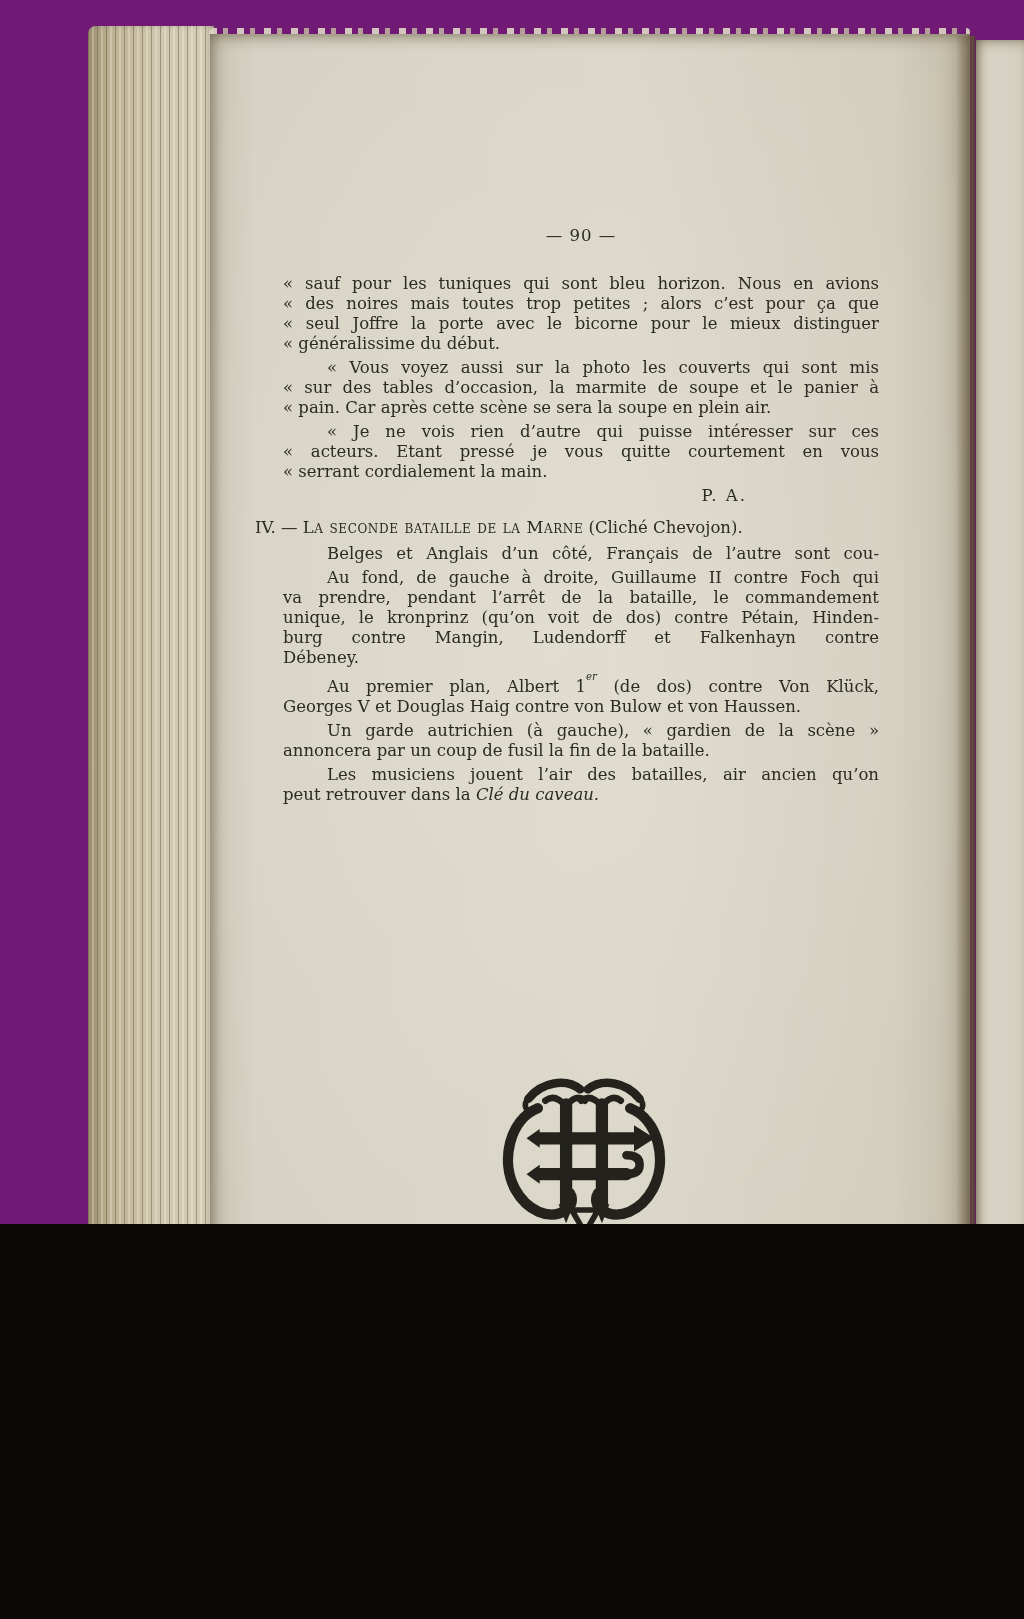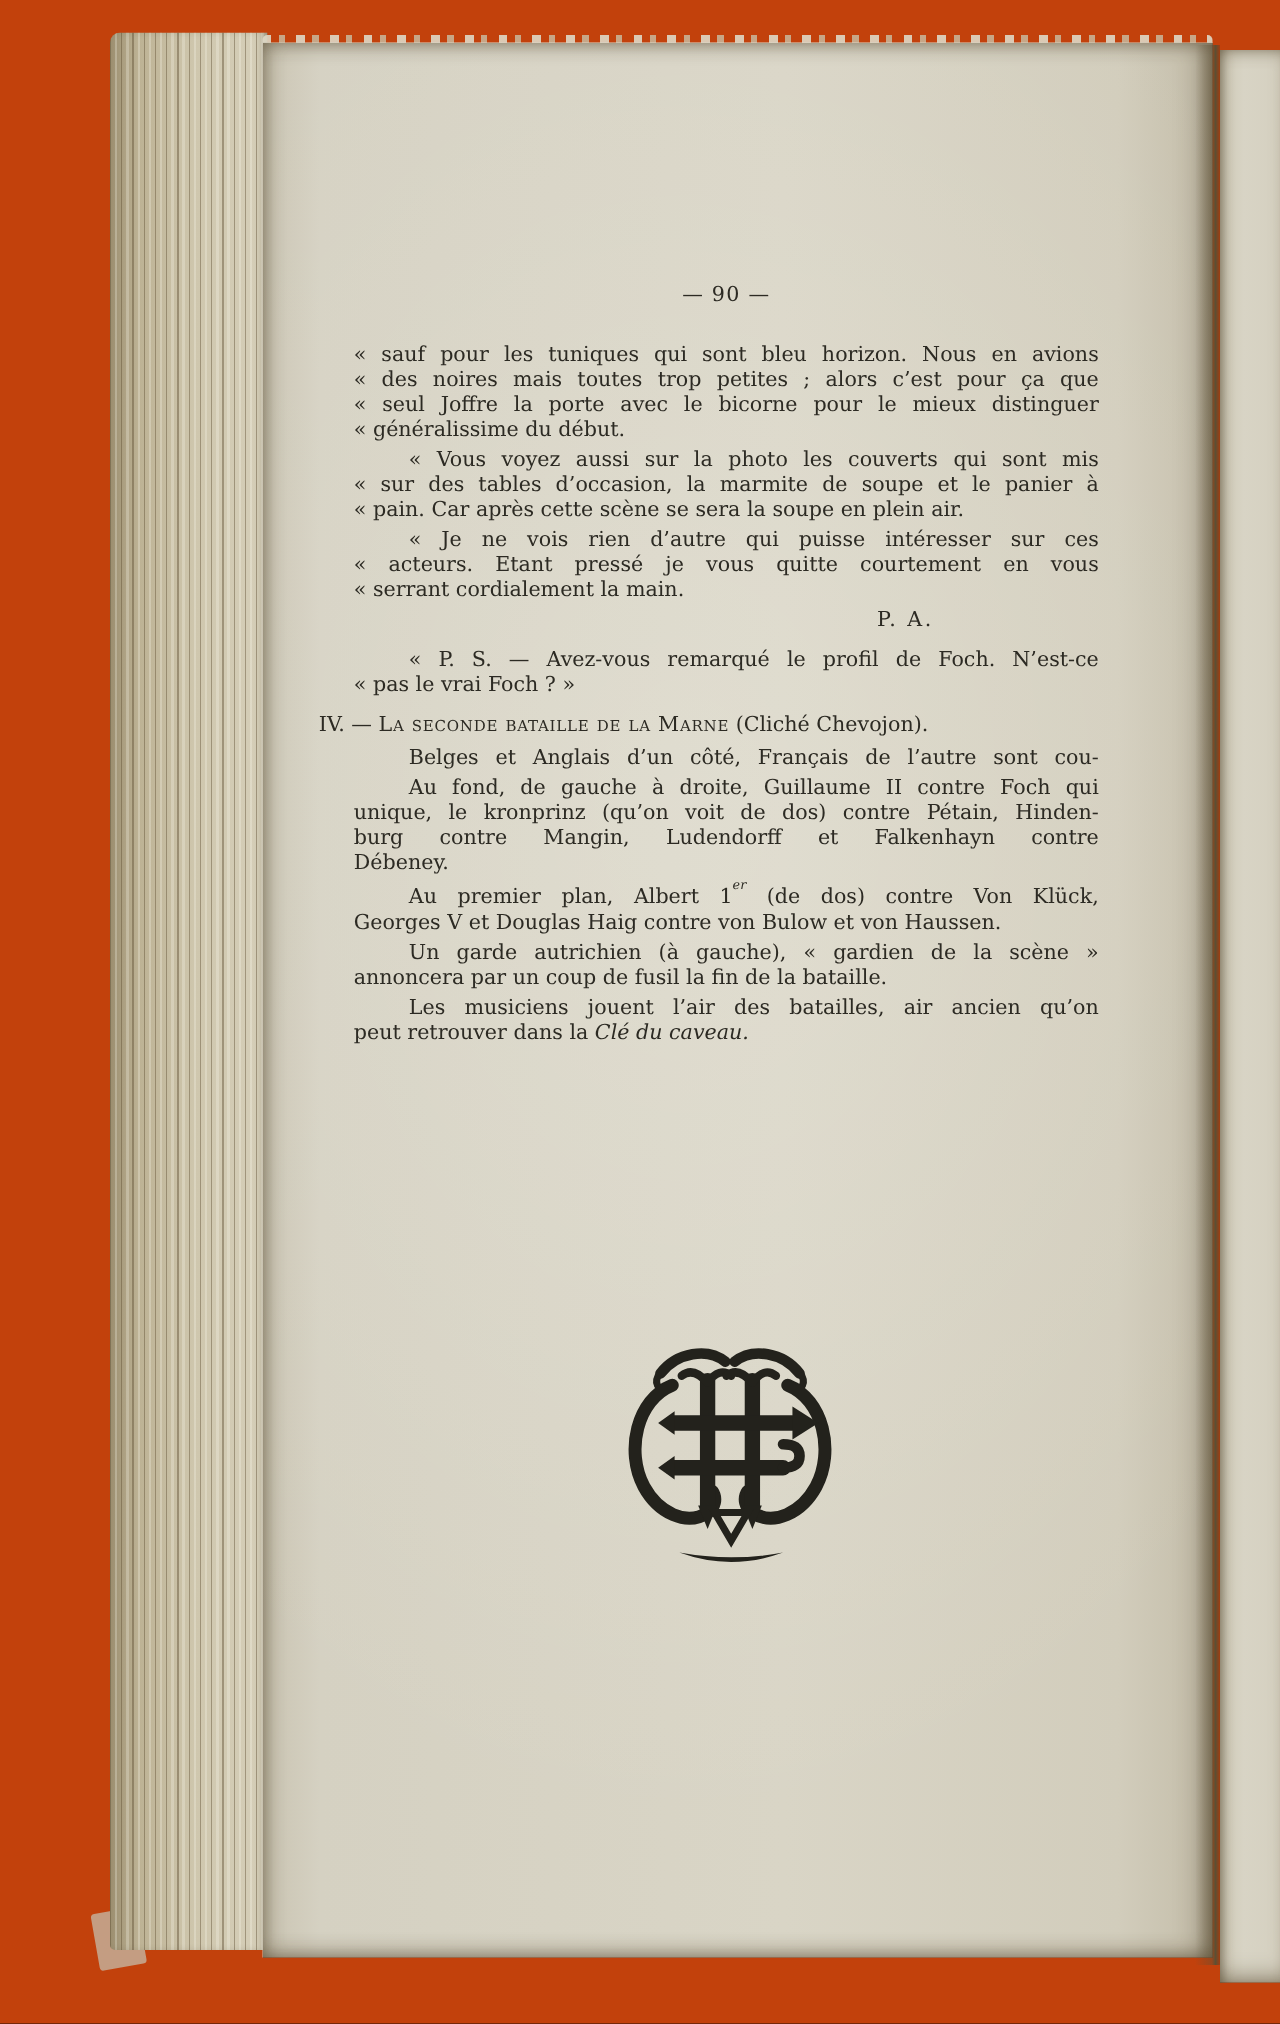--- a/index.html
+++ b/index.html
@@ -1,19 +1,19 @@
 <!DOCTYPE html>
 <html><head>
 <meta charset="utf-8">
 <style>
   html,body{margin:0;padding:0;background:#0a0908;}
   #scan{
     position:relative;
-    width:1024px;height:1619px;
-    background:#c2410c;
+    width:1024px;height:1224px;
+    background:#701a75;
     overflow:hidden;
     font-family:"DejaVu Serif","Liberation Serif",serif;
   }
   
   #page-stack{
     position:absolute;left:88px;top:26px;width:126px;height:1534px;
     border-radius:8px 0 0 4px;
     background:
       repeating-linear-gradient(90deg,
         rgba(96,80,52,.45) 0 1px, rgba(0,0,0,0) 1px 4px,
@@ -101,30 +101,27 @@
           <div class="line just ind">« Vous voyez aussi sur la photo les couverts qui sont mis</div>
           <div class="line just">« sur des tables d’occasion, la marmite de soupe et le panier à</div>
           <div class="line">« pain. Car après cette scène se sera la soupe en plein air.</div>
         </div>
         <div class="para">
           <div class="line just ind">« Je ne vois rien d’autre qui puisse intéresser sur ces</div>
           <div class="line just">« acteurs. Etant pressé je vous quitte courtement en vous</div>
           <div class="line">« serrant cordialement la main.</div>
         </div>
         <div class="sig">P. A.</div>
-        <div class="para">
-          <div class="line just ind">« P. S. — Avez-vous remarqué le profil de Foch. N’est-ce</div>
-          <div class="line">« pas le vrai Foch ? »</div>
-        </div>
         <div class="heading"><span class="">IV. — </span><span class="sc">La seconde bataille de la Marne</span><span class=""> (Cliché Chevojon).</span></div>
         <div class="para">
           <div class="line just ind">Belges et Anglais d’un côté, Français de l’autre sont cou-</div>
         </div>
         <div class="para">
           <div class="line just ind">Au fond, de gauche à droite, Guillaume II contre Foch qui</div>
+          <div class="line just">va prendre, pendant l’arrêt de la bataille, le commandement</div>
           <div class="line just">unique, le kronprinz (qu’on voit de dos) contre Pétain, Hinden-</div>
           <div class="line just">burg contre Mangin, Ludendorff et Falkenhayn contre</div>
           <div class="line">Débeney.</div>
         </div>
         <div class="para">
           <div class="line just ind">Au premier plan, Albert 1<sup>er</sup> (de dos) contre Von Klück,</div>
           <div class="line">Georges V et Douglas Haig contre von Bulow et von Haussen.</div>
         </div>
         <div class="para">
           <div class="line just ind">Un garde autrichien (à gauche), « gardien de la scène »</div>

